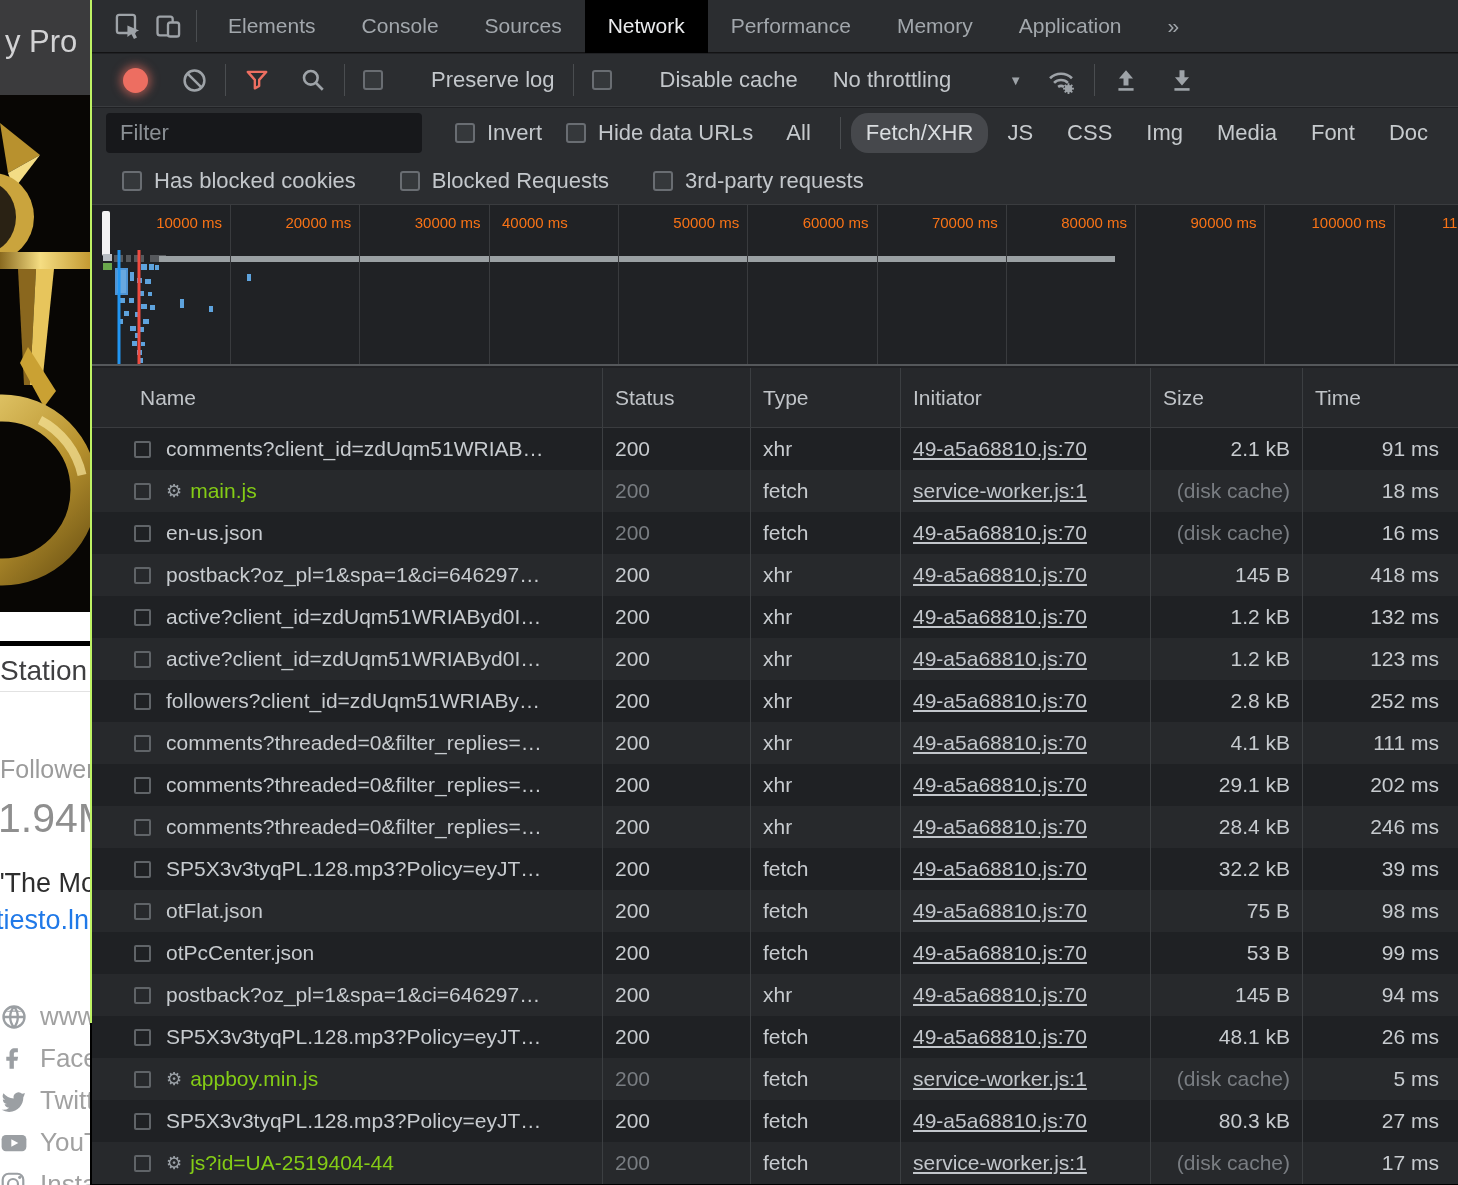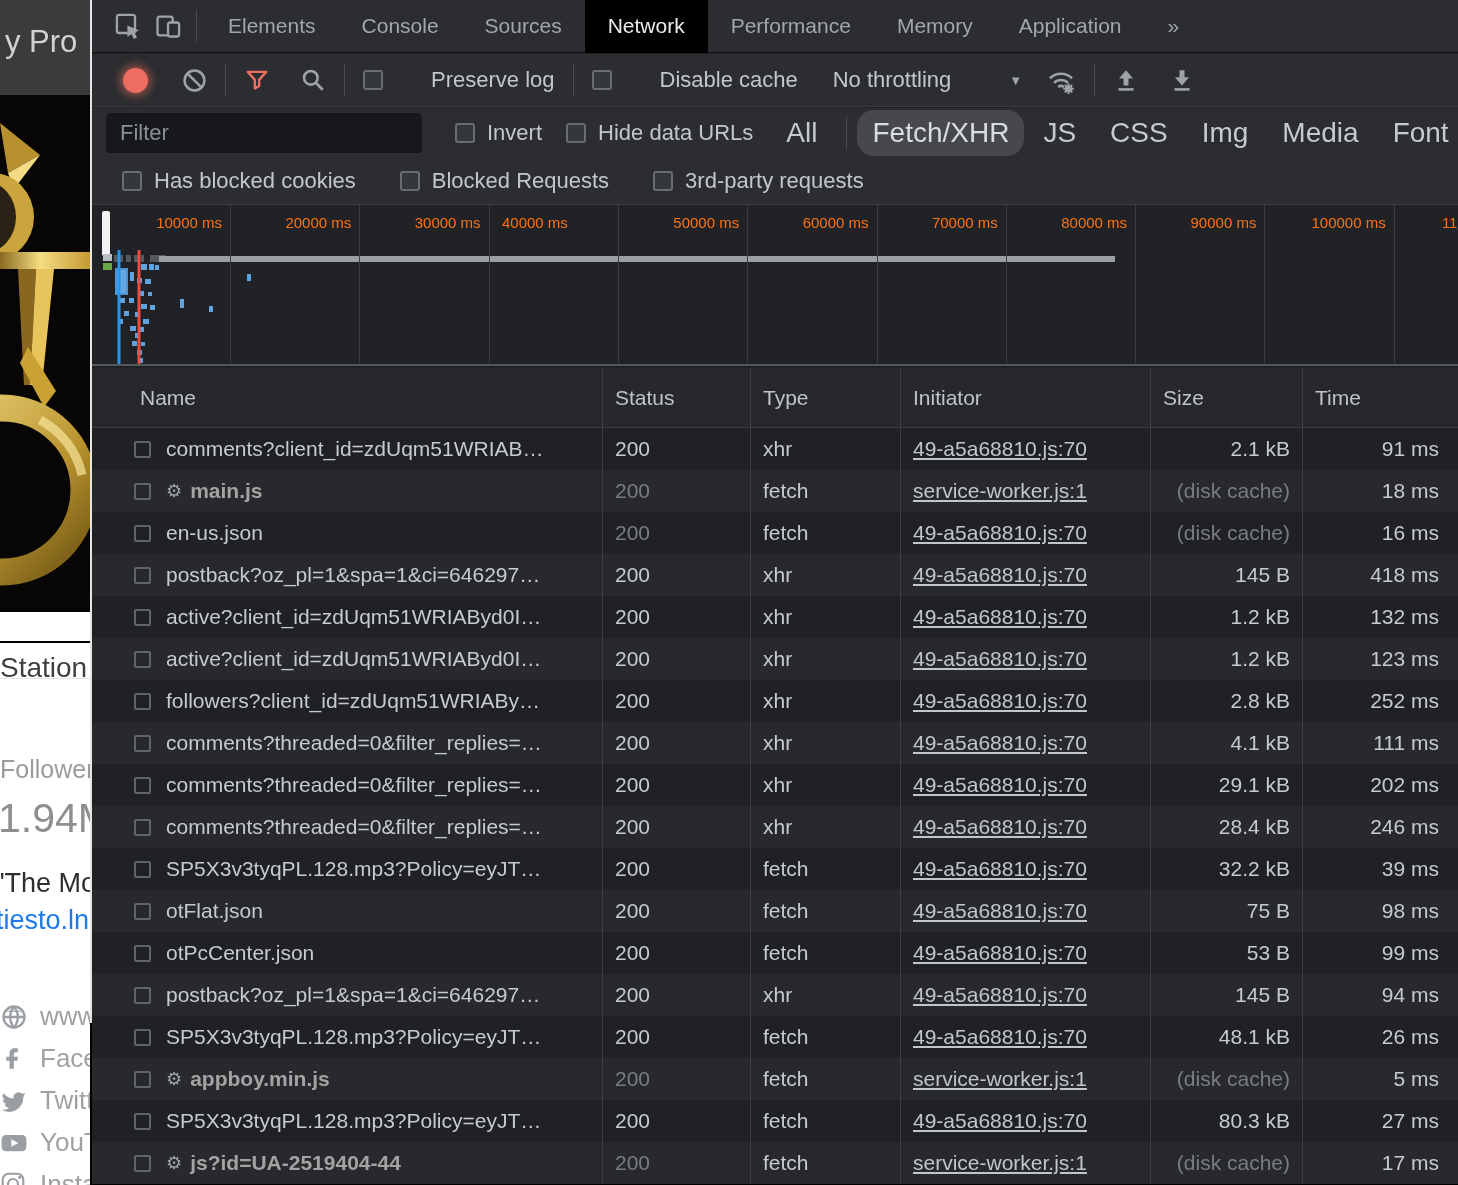--- a/index.html
+++ b/index.html
@@ -6,33 +6,33 @@
   html,body { width:1458px; height:1185px; overflow:hidden; background:#000;
     font-family:"Liberation Sans", sans-serif; }
   .stage { position:relative; width:1458px; height:1185px; overflow:hidden; }
 
   
   .page { position:absolute; left:0; top:0; width:90px; height:1185px; background:#fff; overflow:hidden; }
   .page-topbar { position:absolute; left:0; top:0; width:90px; height:95px; background:#3b3b3d; }
   .page-topbar span { position:absolute; left:5px; top:24px; font-size:31px; color:#d2d2d4; white-space:nowrap; }
   .page-photo { position:absolute; left:0; top:95px; width:90px; height:517px; background:#070503; overflow:hidden; }
   .page-white { position:absolute; left:0; top:612px; width:90px; height:573px; background:#ffffff; overflow:hidden; }
-  .station-row { position:absolute; left:0; top:29px; width:90px; height:38px; border-top:2px solid #000000; border-bottom:1px solid #e2e2e2; }
+  .station-row { position:absolute; left:0; top:29px; width:90px; height:51px; border-top:5px solid #000000; border-bottom:1px solid #e2e2e2; }
   .station-row span { position:absolute; left:0; top:9px; font-size:28px; color:#3f3f41; white-space:nowrap; }
   .followers-label { position:absolute; left:0; top:143px; font-size:25px; color:#9b9b9b; white-space:nowrap; }
   .followers-count { position:absolute; left:-2px; top:183px; font-size:41px; color:#8f8f8f; white-space:nowrap; }
   .bio-quote { position:absolute; left:-5px; top:256px; font-size:27px; color:#2e2e2e; white-space:nowrap; }
   .bio-link  { position:absolute; left:-4px; top:293px; font-size:27px; color:#2079e8; white-space:nowrap; }
   .social { position:absolute; left:0; top:383px; width:120px; }
   .social-row { display:flex; align-items:center; height:42px; color:#a1a1a1; font-size:26px; white-space:nowrap; }
   .social-row .sic { width:30px; height:26px; margin-right:10px; flex:0 0 auto; display:inline-flex; }
 
   
   .devtools { position:absolute; left:90px; top:0; width:1368px; height:1023px;
-    background:#202124; border-left:2px solid #e5e5e5; color:#c7cbcf; }
+    background:#202124; border-left:2px solid #bef264; color:#c7cbcf; }
 
   .vsep { width:1px; height:32px; background:#4a4d50; flex:0 0 auto; }
 
   
   .tabbar { position:absolute; left:0; top:0; width:1368px; height:53px; background:#2b2d30;
     border-bottom:1px solid #131314; display:flex; align-items:center; }
   .tabbar .icon { width:40px; height:34px; display:flex; align-items:center; justify-content:center; flex:0 0 auto; }
   .tabbar .icon:first-child { margin-left:16px; }
   .tabbar .vsep { margin:0 8px; }
   .tabs { display:flex; height:53px; align-items:stretch; }
@@ -53,21 +53,21 @@
   .throttle .caret { font-size:13px; color:#9ea3a8; margin-left:22px; }
 
   
   .filterrow { position:absolute; left:0; top:108px; width:1368px; height:49px; background:#2b2d30;
     display:flex; align-items:center; }
   .filter-input { width:330px; height:40px; margin-left:14px; background:#17181b; border:none; border-radius:4px;
     color:#c7cbcf; font-size:22px; padding:0 14px; font-family:"Liberation Sans",sans-serif; outline:none; }
   .filter-input::placeholder { color:#8a8f94; }
   .fitem { display:flex; align-items:center; flex:0 0 auto; }
   .type-filters { display:flex; align-items:center; margin-left:18px; }
-  .pill { font-size:28px; color:#c6cacd; padding:7px 15px; border-radius:17px; margin-right:4px; white-space:nowrap; }
+  .pill { font-size:22px; color:#c6cacd; padding:7px 15px; border-radius:17px; margin-right:4px; white-space:nowrap; }
   .pill.active { background:#46484c; color:#dadde0; }
   .type-filters .vsep { margin:0 10px; }
 
   
   .advrow { position:absolute; left:0; top:157px; width:1368px; height:48px; background:#2b2d30;
     border-bottom:1px solid #3a3c3f; display:flex; align-items:center; padding-left:30px; }
   .adv { display:flex; align-items:center; margin-right:44px; }
   .adv .tlabel { margin-left:12px; }
 
   
@@ -87,21 +87,21 @@
   .rows { position:absolute; left:0; top:428px; width:1368px; }
   .trow { height:42px; }
   .trow.odd  { background:#1f2124; }
   .trow.even { background:#27292c; }
   .cell { display:flex; align-items:center; font-size:21px; color:#c7cbcf; padding-left:12px;
     border-left:1px solid #3c3f42; overflow:hidden; white-space:nowrap; }
   .cell.namec { padding-left:42px; border-left:none; }
   .rcb { width:17px; height:17px; border:2px solid #606468; border-radius:2px; margin-right:15px; flex:0 0 auto; }
   .gear { color:#9aa0a6; font-size:18px; margin-right:8px; }
   .dim { color:#797d82; }
-  .dimname .nametext { color:#a3a3a3;font-weight:bold; }
+  .dimname .nametext { color:#84cc16; }
   .cell.right { justify-content:flex-end; padding-right:12px; }
   .cell.timec { padding-right:21px; }
   .ilink { text-decoration:underline; color:#c2c6cb; }
 </style>
 </head>
 <body>
 
 <div class="stage">
 
   <aside class="page">

